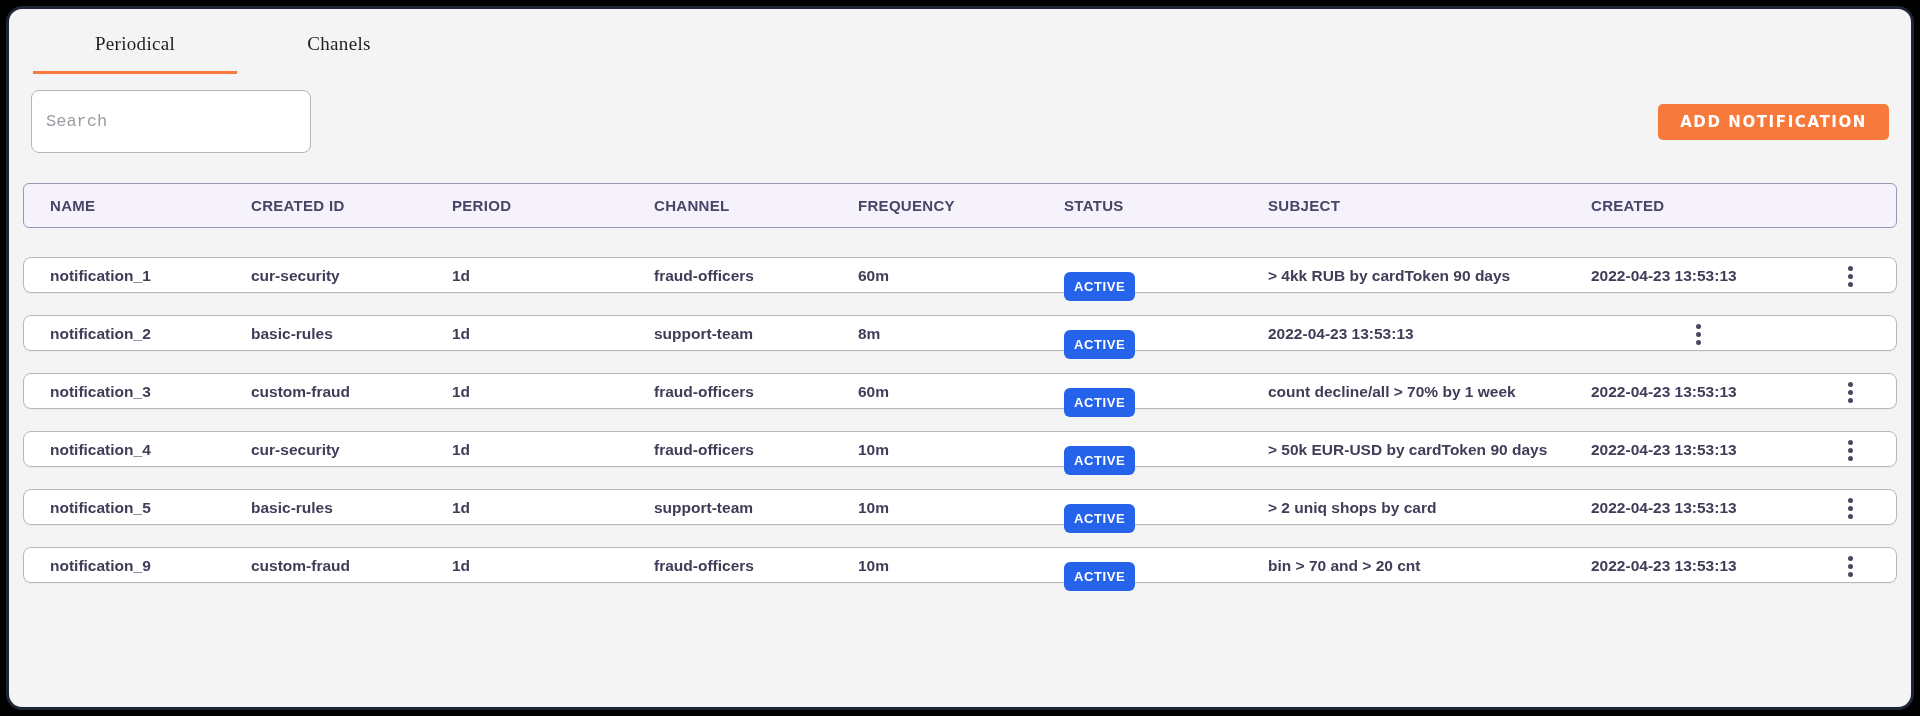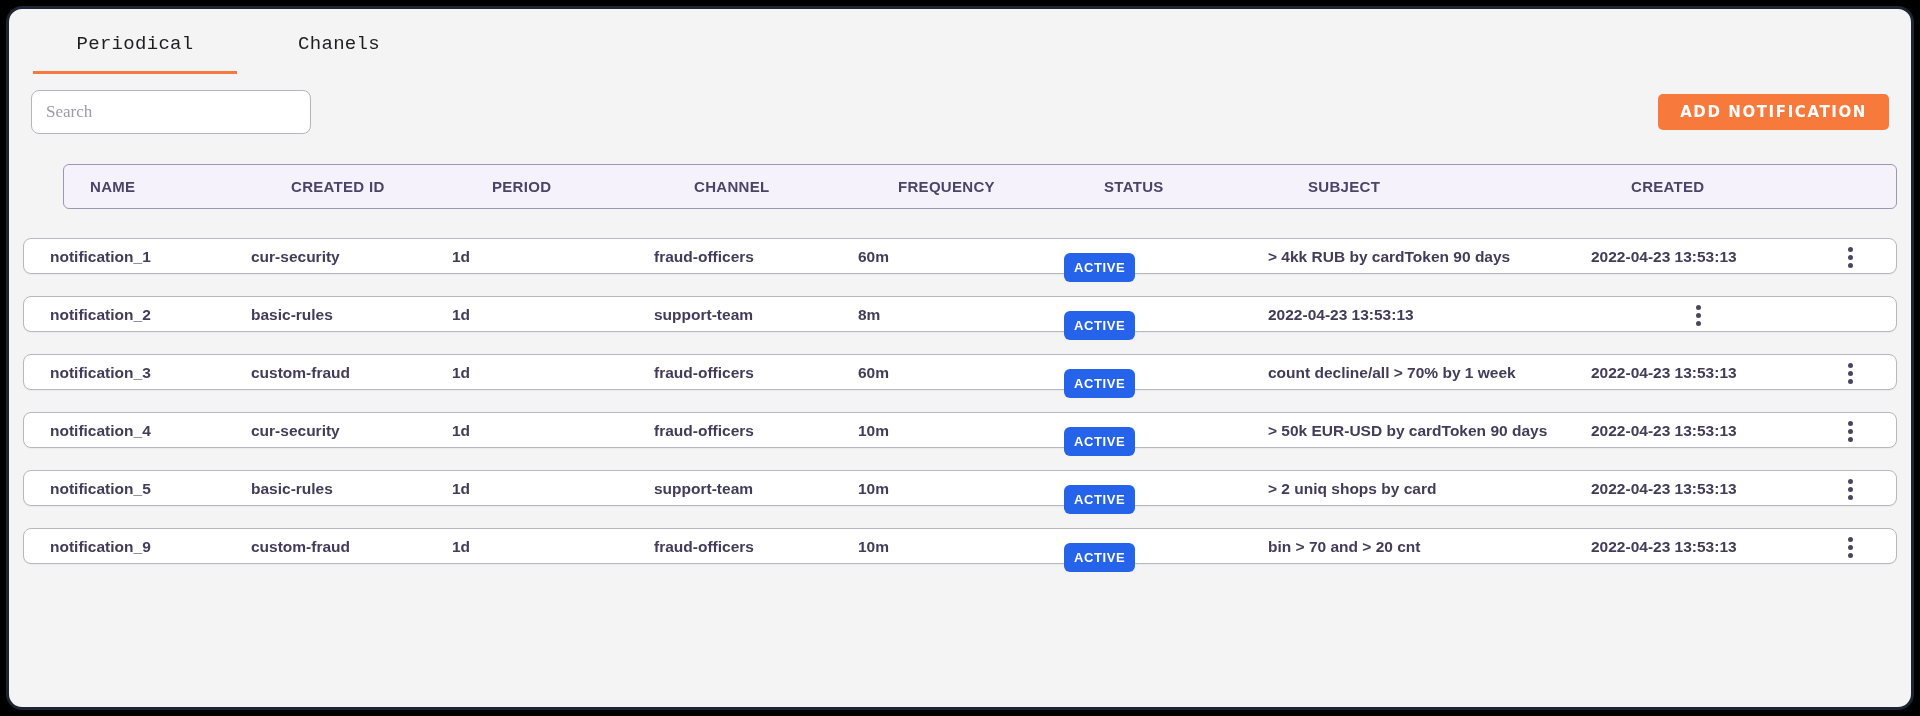--- a/index.html
+++ b/index.html
@@ -18,45 +18,45 @@
 
   
   .tabs {
     display: flex;
     margin-left: 10px;
   }
   .tab {
     width: 204px;
     text-align: center;
     padding: 10px 0 16px 0;
-    font-family: Liberation Mono, monospace;
+    font-family: Liberation Serif, serif;
     font-size: 19px;
     color: #1e1e20;
     letter-spacing: 0.3px;
     cursor: pointer;
     border-bottom: 3px solid transparent;
   }
   .tab.active { border-bottom-color: #f8793f; }
 
   
   .toolbar {
     margin-top: 16px;
     display: flex;
     align-items: center;
     justify-content: space-between;
     padding: 0 8px;
   }
   .search-input {
     width: 280px;
-    height: 44px;
+    height: 63px;
     background: #ffffff;
     border: 1px solid #b4b4ba;
     border-radius: 8px;
     padding: 0 14px;
-    font-family: Liberation Serif, serif;
+    font-family: Liberation Mono, monospace;
     font-size: 17px;
     color: #3c3c44;
     outline: none;
   }
   .search-input::placeholder { color: #9b9ba3; }
   .add-btn {
     height: 36px;
     padding: 0 22px;
     background: #f7793b;
     color: #ffffff;
@@ -79,21 +79,20 @@
   .table-header {
     margin-top: 30px;
     height: 45px;
     background: #f6f2fc;
     border: 1px solid #9d96b2;
     border-radius: 6px;
     color: #4a4466;
     font-size: 15px;
     font-weight: bold;
     letter-spacing: 0.3px;
-    margin-left: 40px;
   }
   .rows {
     margin-top: 29px;
     display: flex;
     flex-direction: column;
     gap: 22px;
   }
   .row-card {
     height: 36px;
     background: #ffffff;

